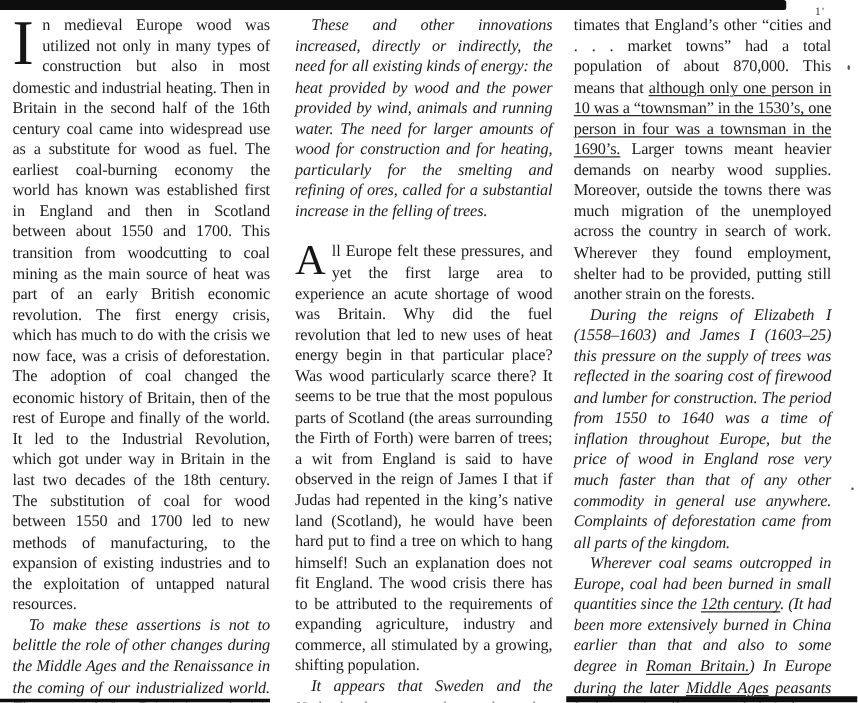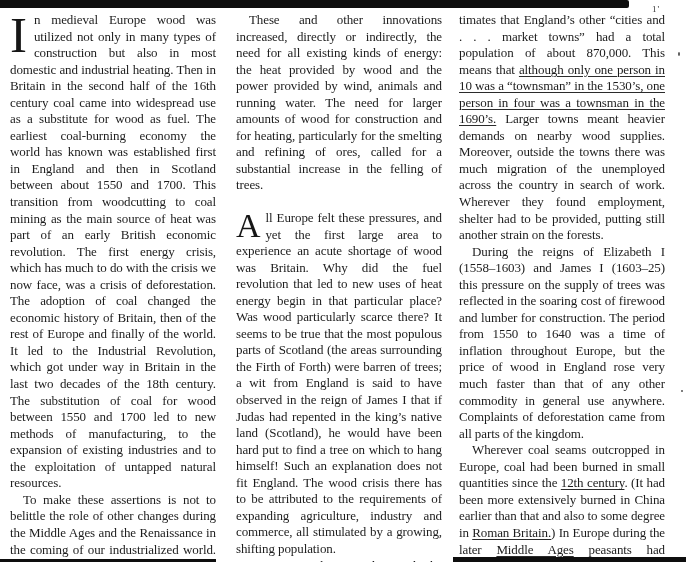--- a/index.html
+++ b/index.html
@@ -37,21 +37,21 @@
     font-size: 13px;
     line-height: 16.55px;
     text-align: justify;
     letter-spacing: -0.1px;
   }
   .col1 { left: 10px; }
   .col2 { left: 236px; }
   .col3 { left: 459px; }
 
   p.para { margin: 0; }
-  p.ind { text-indent: 13px; }
+  p.ind { text-indent: 13px; font-style: italic; }
   p.gap { margin-top: 16px; }
 
   .dropcap {
     float: left;
     font-weight: 400;
     color: #161616;
   }
   .dropcap-3 {
     font-size: 51px;
     line-height: 41px;

